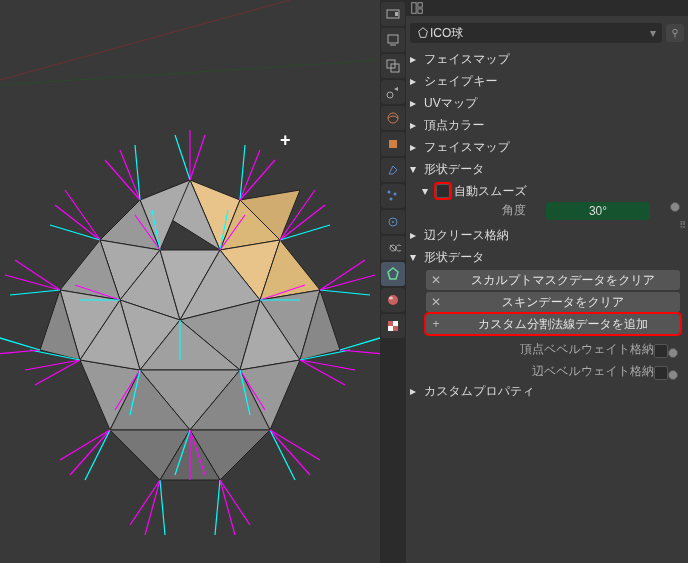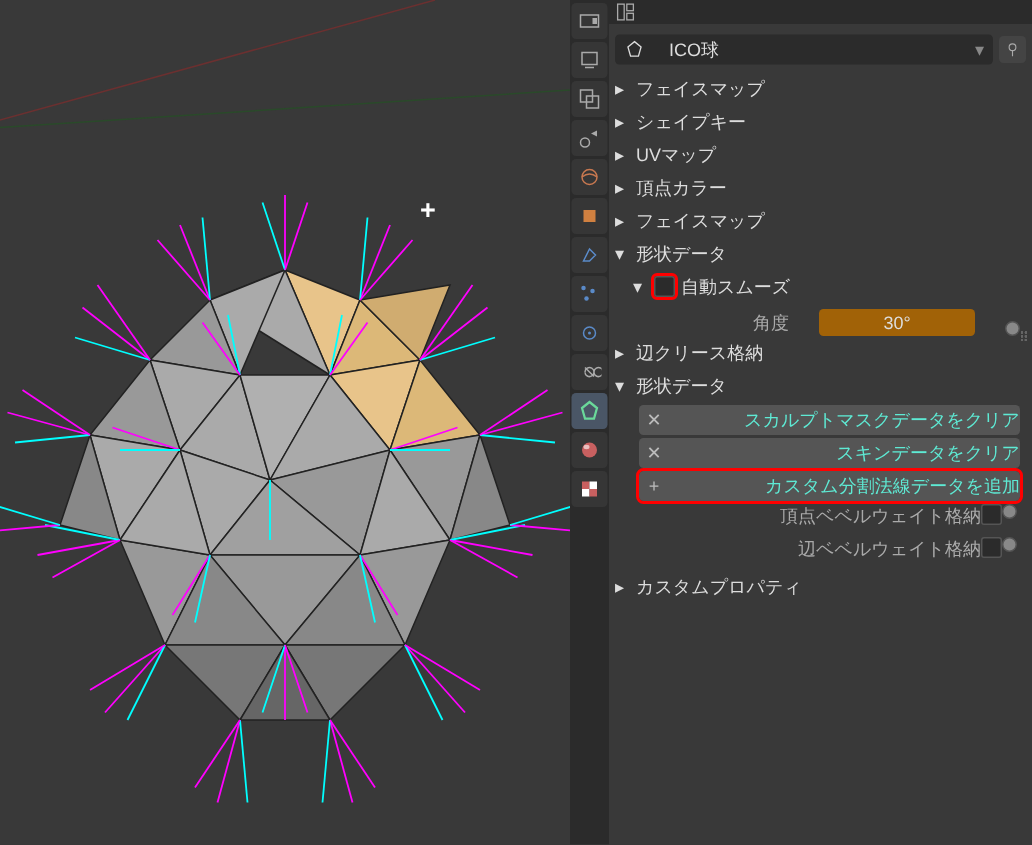--- a/index.html
+++ b/index.html
@@ -4,37 +4,37 @@
 <style>
 *{margin:0;padding:0;box-sizing:border-box;font-family:sans-serif;font-size:12px;color:#ddd}
 body{width:688px;height:563px;background:#393939;overflow:hidden;position:relative}
 .viewport{position:absolute;left:0;top:0;width:380px;height:563px;background:#393939}
 .toolbar{position:absolute;left:380px;top:0;width:26px;height:563px;background:#2b2b2b;display:flex;flex-direction:column;gap:2px;padding-top:2px}
 .tab{width:24px;height:24px;display:flex;align-items:center;justify-content:center;background:#363636;border-radius:3px;margin-left:1px}
 .tab.active{background:#4a5666}
 .tab svg{width:16px;height:16px}
 .header-top{position:absolute;left:406px;top:0;width:282px;height:16px;background:#2b2b2b;display:flex;align-items:center;padding:0 4px;gap:8px}
 .obj-row{position:absolute;left:406px;top:22px;width:282px;height:22px;display:flex;align-items:center;gap:4px;padding:0 4px}
-.obj-sel{flex:1;background:#2b2b2b;height:20px;border-radius:3px;display:flex;align-items:center;padding:0 6px;gap:16px}
+.obj-sel{flex:1;background:#2b2b2b;height:20px;border-radius:3px;display:flex;align-items:center;padding:0 6px;gap:0}
 .pin{width:18px;height:18px;background:#444;border-radius:3px;display:flex;align-items:center;justify-content:center}
 .props{position:absolute;left:406px;top:48px;width:282px}
 .row{display:flex;align-items:center;height:22px;padding:0 4px;gap:4px}
 .tri{width:10px;display:inline-block}
 .sub{padding-left:16px}
 .check{width:14px;height:14px;background:#2b2b2b;border:1px solid #555;border-radius:2px;flex-shrink:0}
 .check.red{outline:2px solid #f00}
-.angle-row{display:flex;align-items:flex-end;height:22px;padding:0 8px 0 60px;gap:20px}
+.angle-row{display:flex;align-items:flex-start;height:22px;padding:0 8px 0 60px;gap:20px}
 .angle-lbl{width:60px;text-align:right;color:#aaa}
-.angle-inp{flex:1;height:18px;background:#a16207;border-radius:3px;display:flex;align-items:center;justify-content:center;color:#aaa}
+.angle-inp{flex:1;height:18px;background:#14532d;border-radius:3px;display:flex;align-items:center;justify-content:center;color:#aaa}
 .dot{width:10px;height:10px;border-radius:50%;background:#888;border:1px solid #555}
 .btn{height:20px;background:#555;border-radius:3px;display:flex;align-items:center;margin:2px 8px 2px 20px;position:relative}
 .btn-x{width:20px;display:flex;align-items:center;justify-content:center;color:#bbb}
-.btn-t{flex:1;text-align:right;color:#5eead4}
+.btn-t{flex:1;text-align:center;color:#e5e5e5}
 .btn.hl{outline:2px solid #f00}
-.opt-row{display:flex;align-items:flex-start;justify-content:flex-end;height:22px;padding-right:10px;gap:0}
+.opt-row{display:flex;align-items:flex-end;justify-content:flex-end;height:22px;padding-right:10px;gap:0}
 .opt-lbl{color:#aaa}
 .handle{position:absolute;right:4px;top:50%;transform:translateY(-50%);color:#666;font-size:9px;letter-spacing:-2px}
 .cursor{position:absolute;left:280px;top:130px;color:#fff;font-size:18px;font-weight:bold}
 </style>
 </head>
 <body>
 
 <div class="viewport">
 <svg width="380" height="563" viewBox="0 0 380 563">
 <rect width="380" height="563" fill="#393939"></rect>

